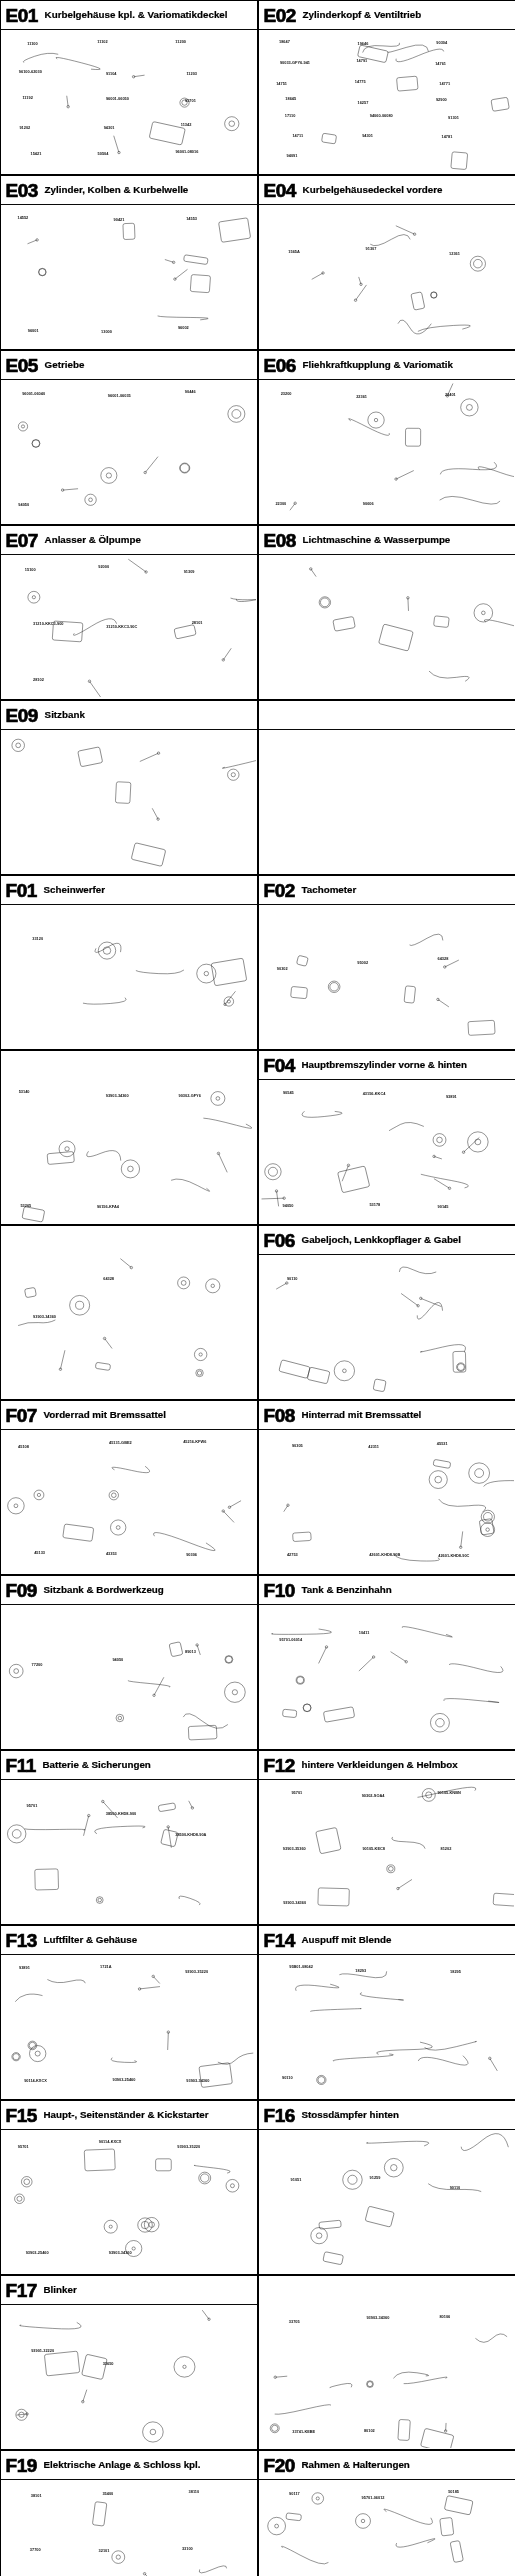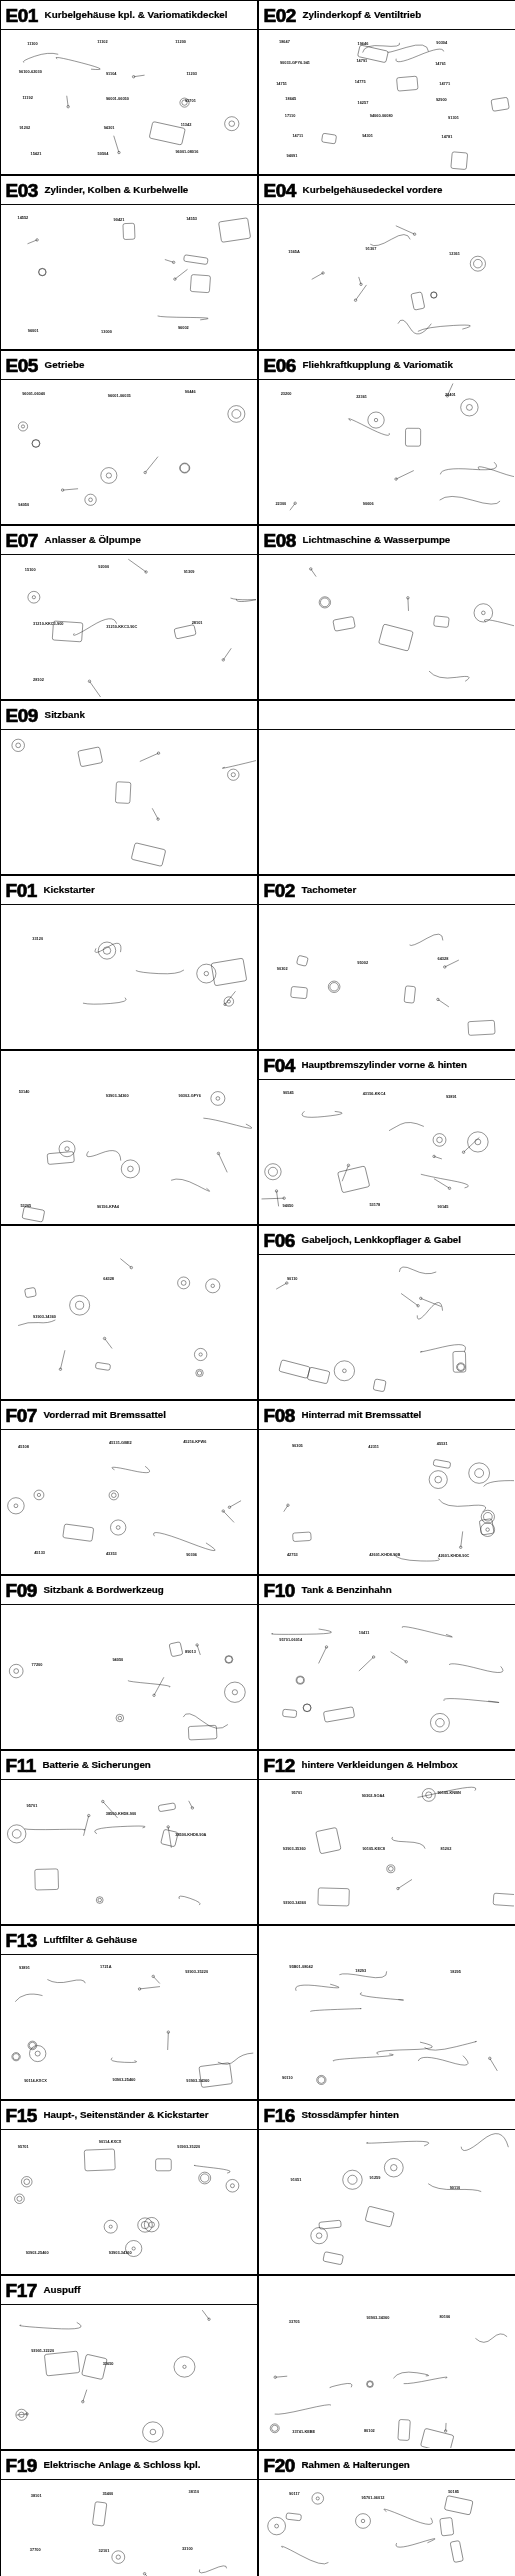--- a/index.html
+++ b/index.html
@@ -298,21 +298,21 @@
     <div class="cell-header">
       <span class="code"></span>
       <span class="title"></span>
     </div>
 
   </div>
 
   <div class="cell">
     <div class="cell-header">
       <span class="code">F01</span>
-      <span class="title">Kickstarter</span>
+      <span class="title">Scheinwerfer</span>
     </div>
     <div class="diagram">
         <svg viewBox="0 0 492 278" preserveAspectRatio="none">
           <circle cx="395.7986906077713" cy="131.25408464344218" r="18.616598977474496" fill="none" stroke="#222" stroke-width="1.1" opacity="0.85"></circle>
           <circle cx="395.7986906077713" cy="131.25408464344218" r="4.309089371468872" fill="none" stroke="#222" stroke-width="1.1" opacity="0.85"></circle>
           <rect x="405.01445630565286" y="111.2888475228101" width="62.51160233840346" height="44.7434306149371" rx="4" transform="rotate(-9.635937013663352 405.01445630565286 111.2888475228101)" fill="none" stroke="#222" stroke-width="1.1" opacity="0.85"></rect>
           <path d="M156.81995818857104 189.5490165357478 q 14.621454300358891 3.6562653724104166 53.454003115184605 0.6464988528750837 t 27.96370350755751 -11.469166141469032" fill="none" stroke="#222" stroke-width="1.1" opacity="0.85"></path>
           <circle cx="203.37670443113893" cy="85.91170989209786" r="16.867468760116026" fill="none" stroke="#222" stroke-width="1.1" opacity="0.85"></circle>
           <circle cx="203.37670443113893" cy="85.91170989209786" r="7.285804788116366" fill="none" stroke="#222" stroke-width="1.1" opacity="0.85"></circle>
           <path d="M259.32212504325435 125.2469805139117 q 7.582493228837848 4.203207306563854 44.56667855149135 6.1415574280545115 t 48.48226667381823 -7.203167709521949" fill="none" stroke="#222" stroke-width="1.1" opacity="0.85"></path>
@@ -689,20 +689,24 @@
         <span class="part" style="left: 6.70839%; top: 5.93097%;">93891</span>
         <span class="part" style="left: 38.6305%; top: 5.20539%;">1721A</span>
         <span class="part" style="left: 72.0993%; top: 8.50554%;">93903-35220</span>
         <span class="part" style="left: 8.72136%; top: 85.8209%;">90114-KXCX</span>
         <span class="part" style="left: 43.5055%; top: 85.0824%;">93903-25460</span>
         <span class="part" style="left: 72.5865%; top: 86.0411%;">93903-34360</span>
       </div>
   </div>
 
   <div class="cell">
+    <div class="cell-header">
+      <span class="code">F14</span>
+      <span class="title">Auspuff mit Blende</span>
+    </div>
     <div class="diagram">
         <svg viewBox="0 0 492 278" preserveAspectRatio="none">
           <path d="M98.44426679657772 107.7035950566642 q -6.274332506582141 -2.267208071425557 51.26933556050062 -4.368365888949484 t 44.16959058493376 -1.477062189951539" fill="none" stroke="#222" stroke-width="1.1" opacity="0.85"></path>
           <path d="M197.37441847799346 70.35908068297431 q -15.944663286209106 5.727102505043149 42.334674443118274 11.12190548563376 t 28.287521796301007 2.393733845092356" fill="none" stroke="#222" stroke-width="1.1" opacity="0.85"></path>
           <path d="M229.64003583649173 191.89170207828283 q -18.99976596236229 -7.31885576620698 59.056722924578935 -9.145528357475996 t 21.185504719614983 -14.932133092079312" fill="none" stroke="#222" stroke-width="1.1" opacity="0.85"></path>
           <circle cx="118.87477478710935" cy="242.43862446863204" r="8.979892243165523" fill="none" stroke="#222" stroke-width="1.1" opacity="0.85"></circle>
           <circle cx="118.87477478710935" cy="242.43862446863204" r="6.7449832716956735" fill="none" stroke="#222" stroke-width="1.1" opacity="0.85"></circle>
           <path d="M318.78160790074617 178.47777266986668 q 11.200102660804987 11.18465868756175 61.53351737186313 -1.7198227322660387 t 35.92768392525613 -9.639106777030975" fill="none" stroke="#222" stroke-width="1.1" opacity="0.85"></path>
           <path d="M306.60505160456523 204.98711922438815 q 4.566966062411666 -15.189414247870445 59.9946762714535 1.872591390274465 t 26.519108302891254 -12.321522273123264" fill="none" stroke="#222" stroke-width="1.1" opacity="0.85"></path>
           <path d="M69.99847574857995 66.72494671307504 q -8.607555786147714 -16.61325086839497 49.39512833254412 -8.94259863998741 t 16.502073891460896 -4.190059374086559" fill="none" stroke="#222" stroke-width="1.1" opacity="0.85"></path>
@@ -775,21 +779,21 @@
         </svg>
         <span class="part" style="left: 12.0399%; top: 32.2097%;">91051</span>
         <span class="part" style="left: 43.1591%; top: 30.5874%;">91259</span>
         <span class="part" style="left: 74.677%; top: 37.3825%;">90110</span>
       </div>
   </div>
 
   <div class="cell">
     <div class="cell-header">
       <span class="code">F17</span>
-      <span class="title">Auspuff</span>
+      <span class="title">Blinker</span>
     </div>
     <div class="diagram">
         <svg viewBox="0 0 492 278" preserveAspectRatio="none">
           <circle cx="292.3218770301901" cy="246.3691786979325" r="19.95950321224518" fill="none" stroke="#222" stroke-width="1.1" opacity="0.85"></circle>
           <circle cx="292.3218770301901" cy="246.3691786979325" r="5.451401637867093" fill="none" stroke="#222" stroke-width="1.1" opacity="0.85"></circle>
           <line x1="156.4910321147181" y1="186.73576947301626" x2="164.2693054770304" y2="163.01738790059096" fill="none" stroke="#222" stroke-width="1.1" opacity="0.85"></line>
           <circle cx="156.4910321147181" cy="186.73576947301626" r="2.4" fill="none" stroke="#222" stroke-width="1.1" opacity="0.85"></circle>
           <circle cx="37.76247154921293" cy="212.5128095690161" r="10.928788763936609" fill="none" stroke="#222" stroke-width="1.1" opacity="0.85"></circle>
           <circle cx="37.76247154921293" cy="212.5128095690161" r="5.240168425720185" fill="none" stroke="#222" stroke-width="1.1" opacity="0.85"></circle>
           <path d="M37.22149709472433 35.53219445049763 q -17.295289961621165 1.8212853465229273 60.17131979344413 6.639104909263551 t 47.4129652697593 -11.820963977370411" fill="none" stroke="#222" stroke-width="1.1" opacity="0.85"></path>

